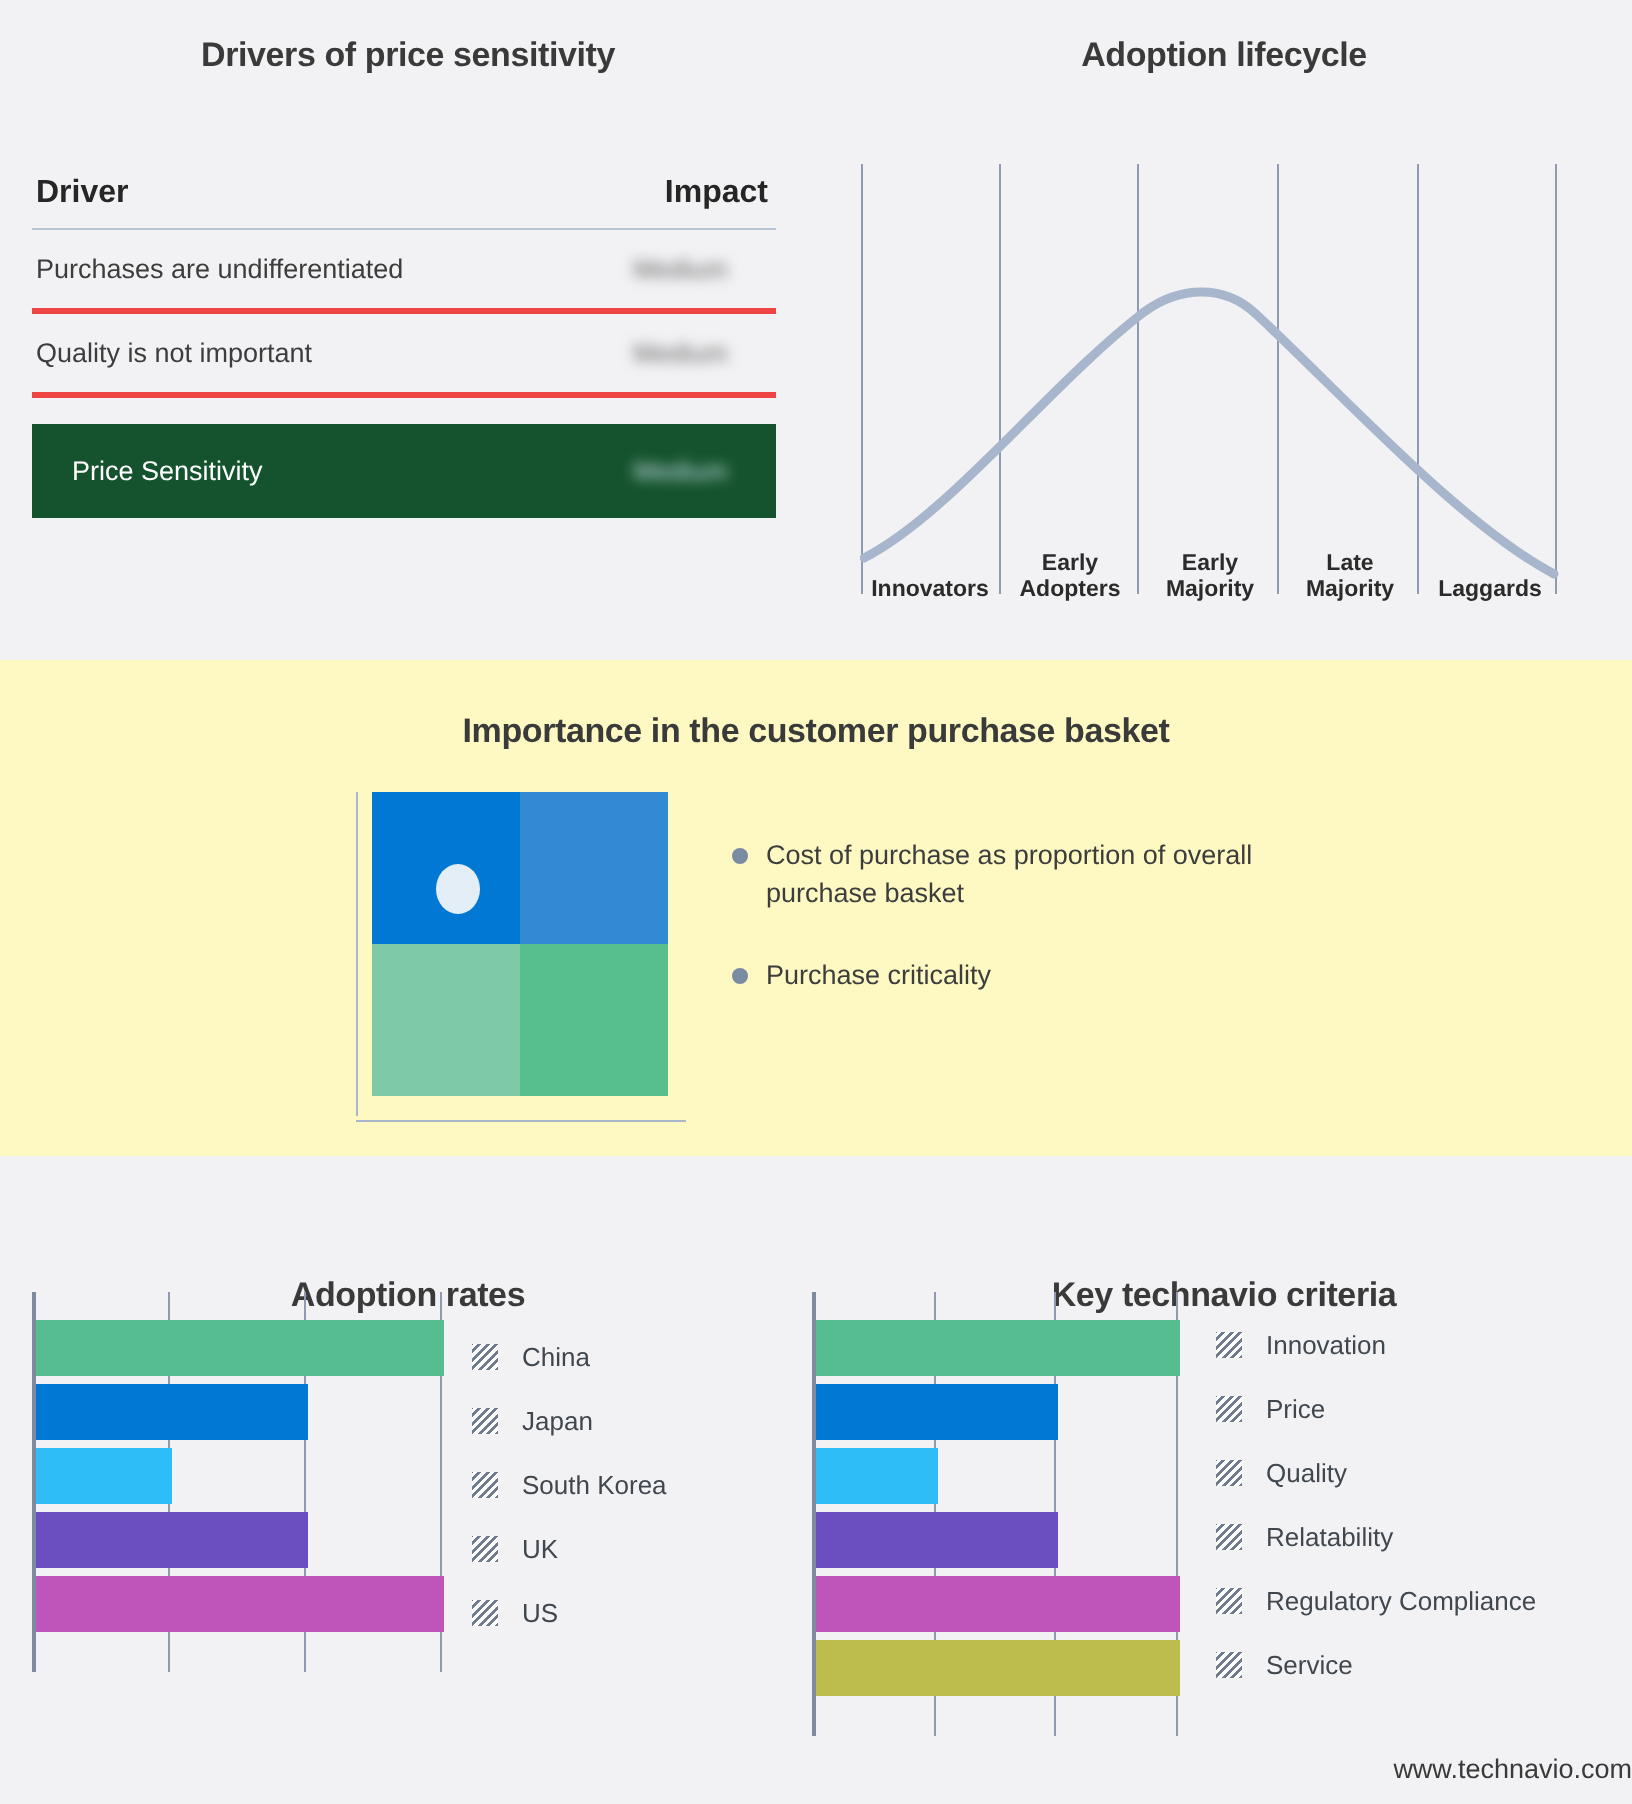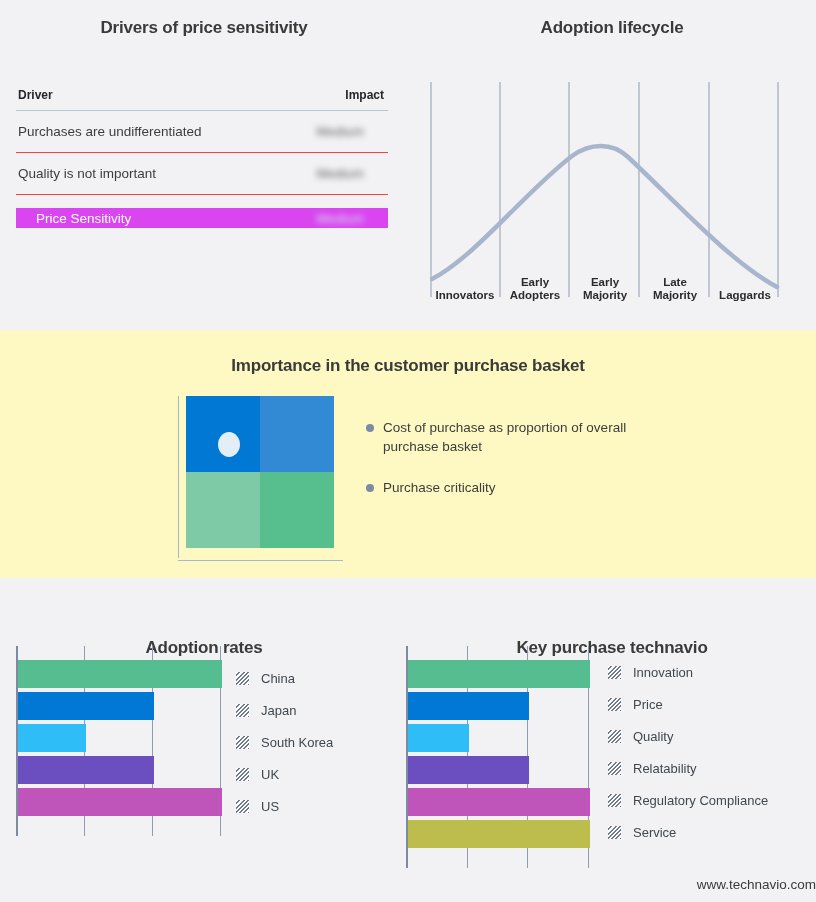--- a/index.html
+++ b/index.html
@@ -36,44 +36,44 @@
   .drivers-table {
     position: absolute;
     left: 16px; top: 88px;
     width: 372px;
   }
   .dt-head {
     display: flex; justify-content: space-between; align-items: flex-end;
     padding: 0 4px 8px 2px;
     border-bottom: 1px solid #b9c4d4;
   }
-  .dt-head span { font-size: 12px; font-weight: bold; color: #262626; }
+  .dt-head span { font-size: 16px; font-weight: bold; color: #262626; }
 
   .dt-row {
     display: flex; justify-content: space-between; align-items: center;
     height: 42px;
     padding: 0 4px 0 2px;
-    border-bottom: 1px solid #ef4444;
+    border-bottom: 3px solid #ef4444;
   }
   .dt-row .dt-driver { font-size: 13.5px; color: #3d3d3d; }
 
   .dt-impact {
     font-size: 13px;
     color: #5a5a5a;
     filter: blur(3.1px);
     user-select: none;
     letter-spacing: 0.2px;
     padding-right: 20px;
   }
 
   .dt-row-final {
     display: flex; justify-content: space-between; align-items: center;
-    height: 20px;
+    height: 47px;
     margin-top: 13px;
-    background: #d946ef;
+    background: #14532d;
     padding: 0 4px 0 20px;
     border-bottom: none;
   }
   .dt-row-final .dt-driver { color: #ffffff; font-size: 13.5px; }
   .dt-row-final .dt-impact { color: #d8e8f6; }
 
   
   .lifecycle-panel {
     position: absolute; left: 408px; top: 0;
     width: 408px; height: 304px;
@@ -313,21 +313,21 @@
   </div>
 </div>
 
 <div class="band band-bottom">
 
   <div class="bars-panel bars-left">
     <div class="panel-title">Adoption rates</div>
   </div>
 
   <div class="bars-panel bars-right">
-    <div class="panel-title">Key purchase technavio</div>
+    <div class="panel-title">Key technavio criteria</div>
   </div>
 
 </div>
 
 <div class="bar-plot bp-left">
   <div class="bar-plot-inner" style="width:206px;height:190px;">
     <div class="bp-axis" style="height:190px;"></div>
     <div class="bp-grid" style="left:68px;height:190px;"></div>
     <div class="bp-grid" style="left:136px;height:190px;"></div>
     <div class="bp-grid" style="left:204px;height:190px;"></div>

